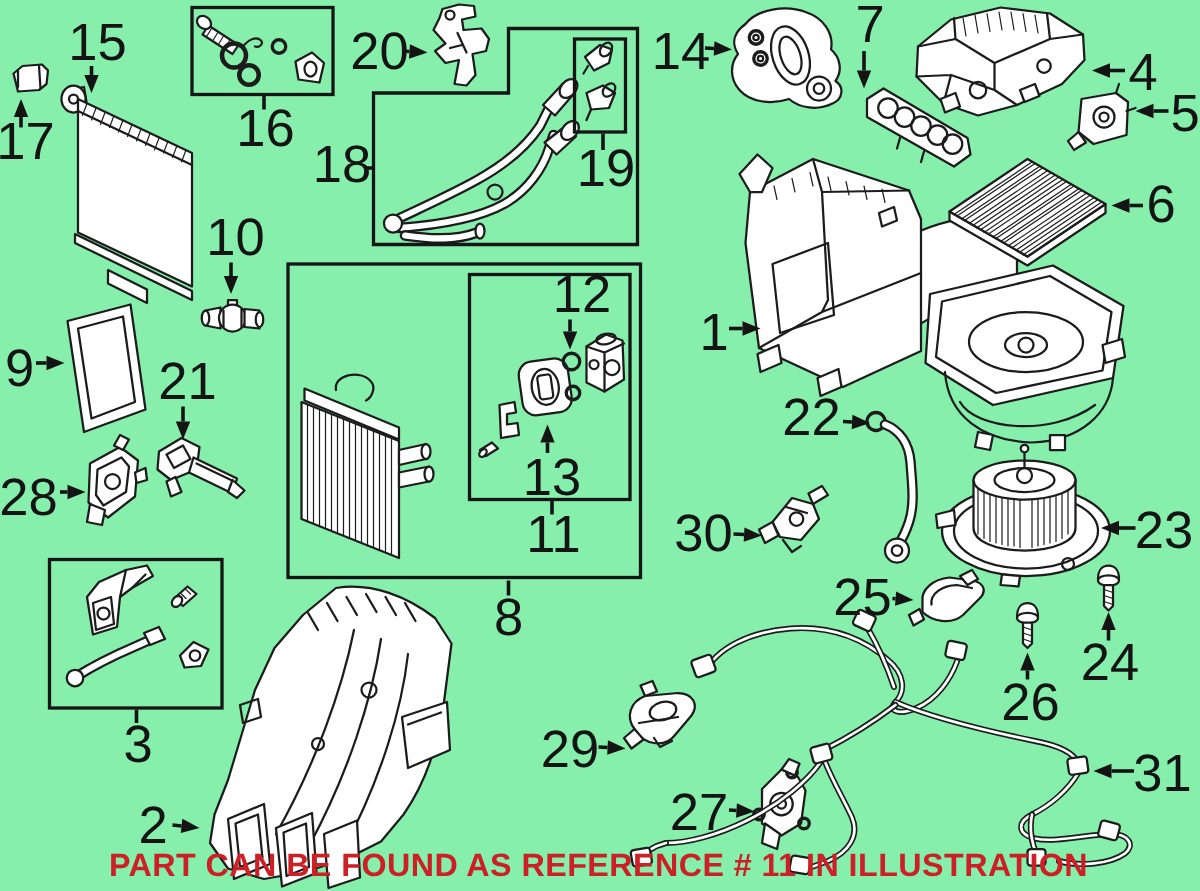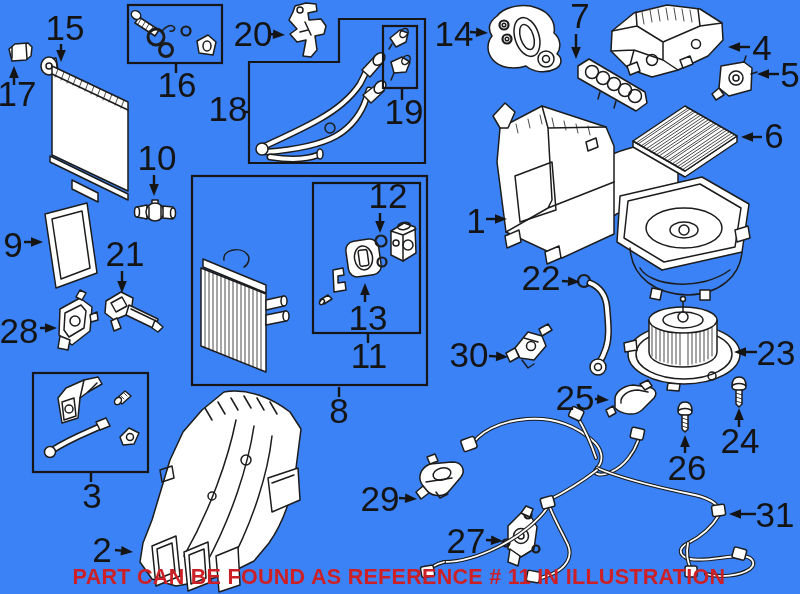--- a/index.html
+++ b/index.html
@@ -1,16 +1,16 @@
 <!DOCTYPE html>
 <html><head>
 <meta charset="utf-8">
 <style>
   html,body{margin:0;padding:0;background:#fff;}
-  .canvas{position:relative;width:800px;height:594px;background:#3b82f6;overflow:hidden;
+  .canvas{position:relative;width:800px;height:594px;background:#86efac;overflow:hidden;
           font-family:"Liberation Sans",sans-serif;}
   svg{display:block}
   .art path,.art rect,.art circle,.art ellipse{stroke:#1c1c1c;fill:#fff;stroke-width:1.5;
       stroke-linejoin:round;stroke-linecap:round;}
   .art .ln{fill:none;}
   .art .thin{fill:none;stroke-width:.8;}
   .art .ring{fill:none;stroke-width:3;}
   .art .ring2{fill:none;stroke-width:2.2;}
   .tube-o{fill:none !important;stroke:#1c1c1c !important;stroke-width:7 !important;}
   .tube-i{fill:none !important;stroke:#fff !important;stroke-width:4 !important;}

